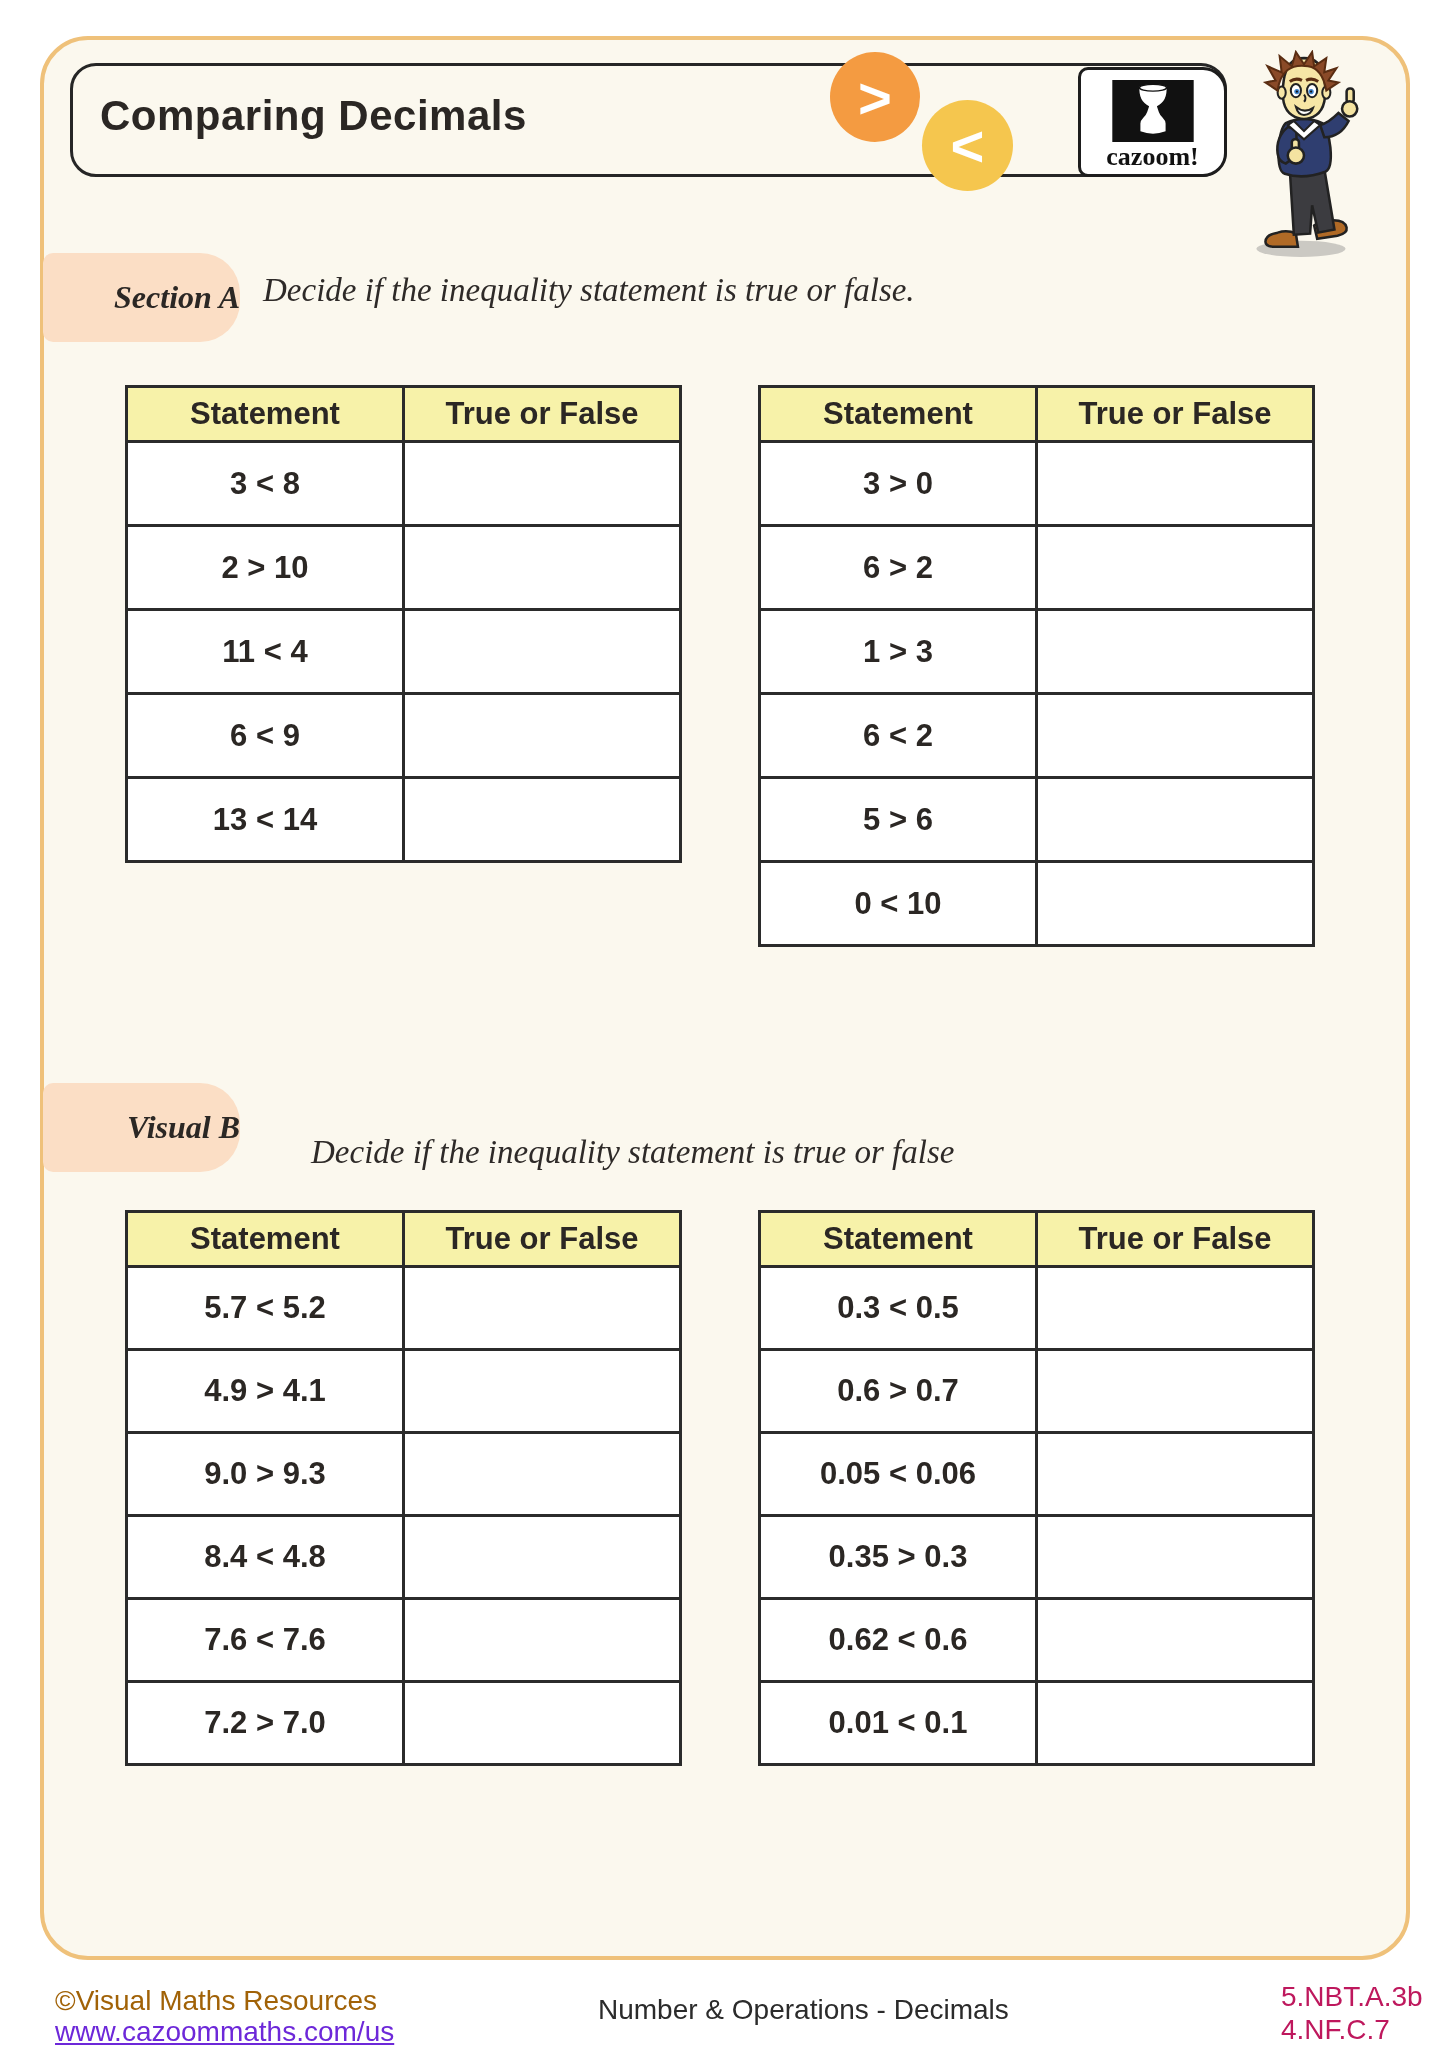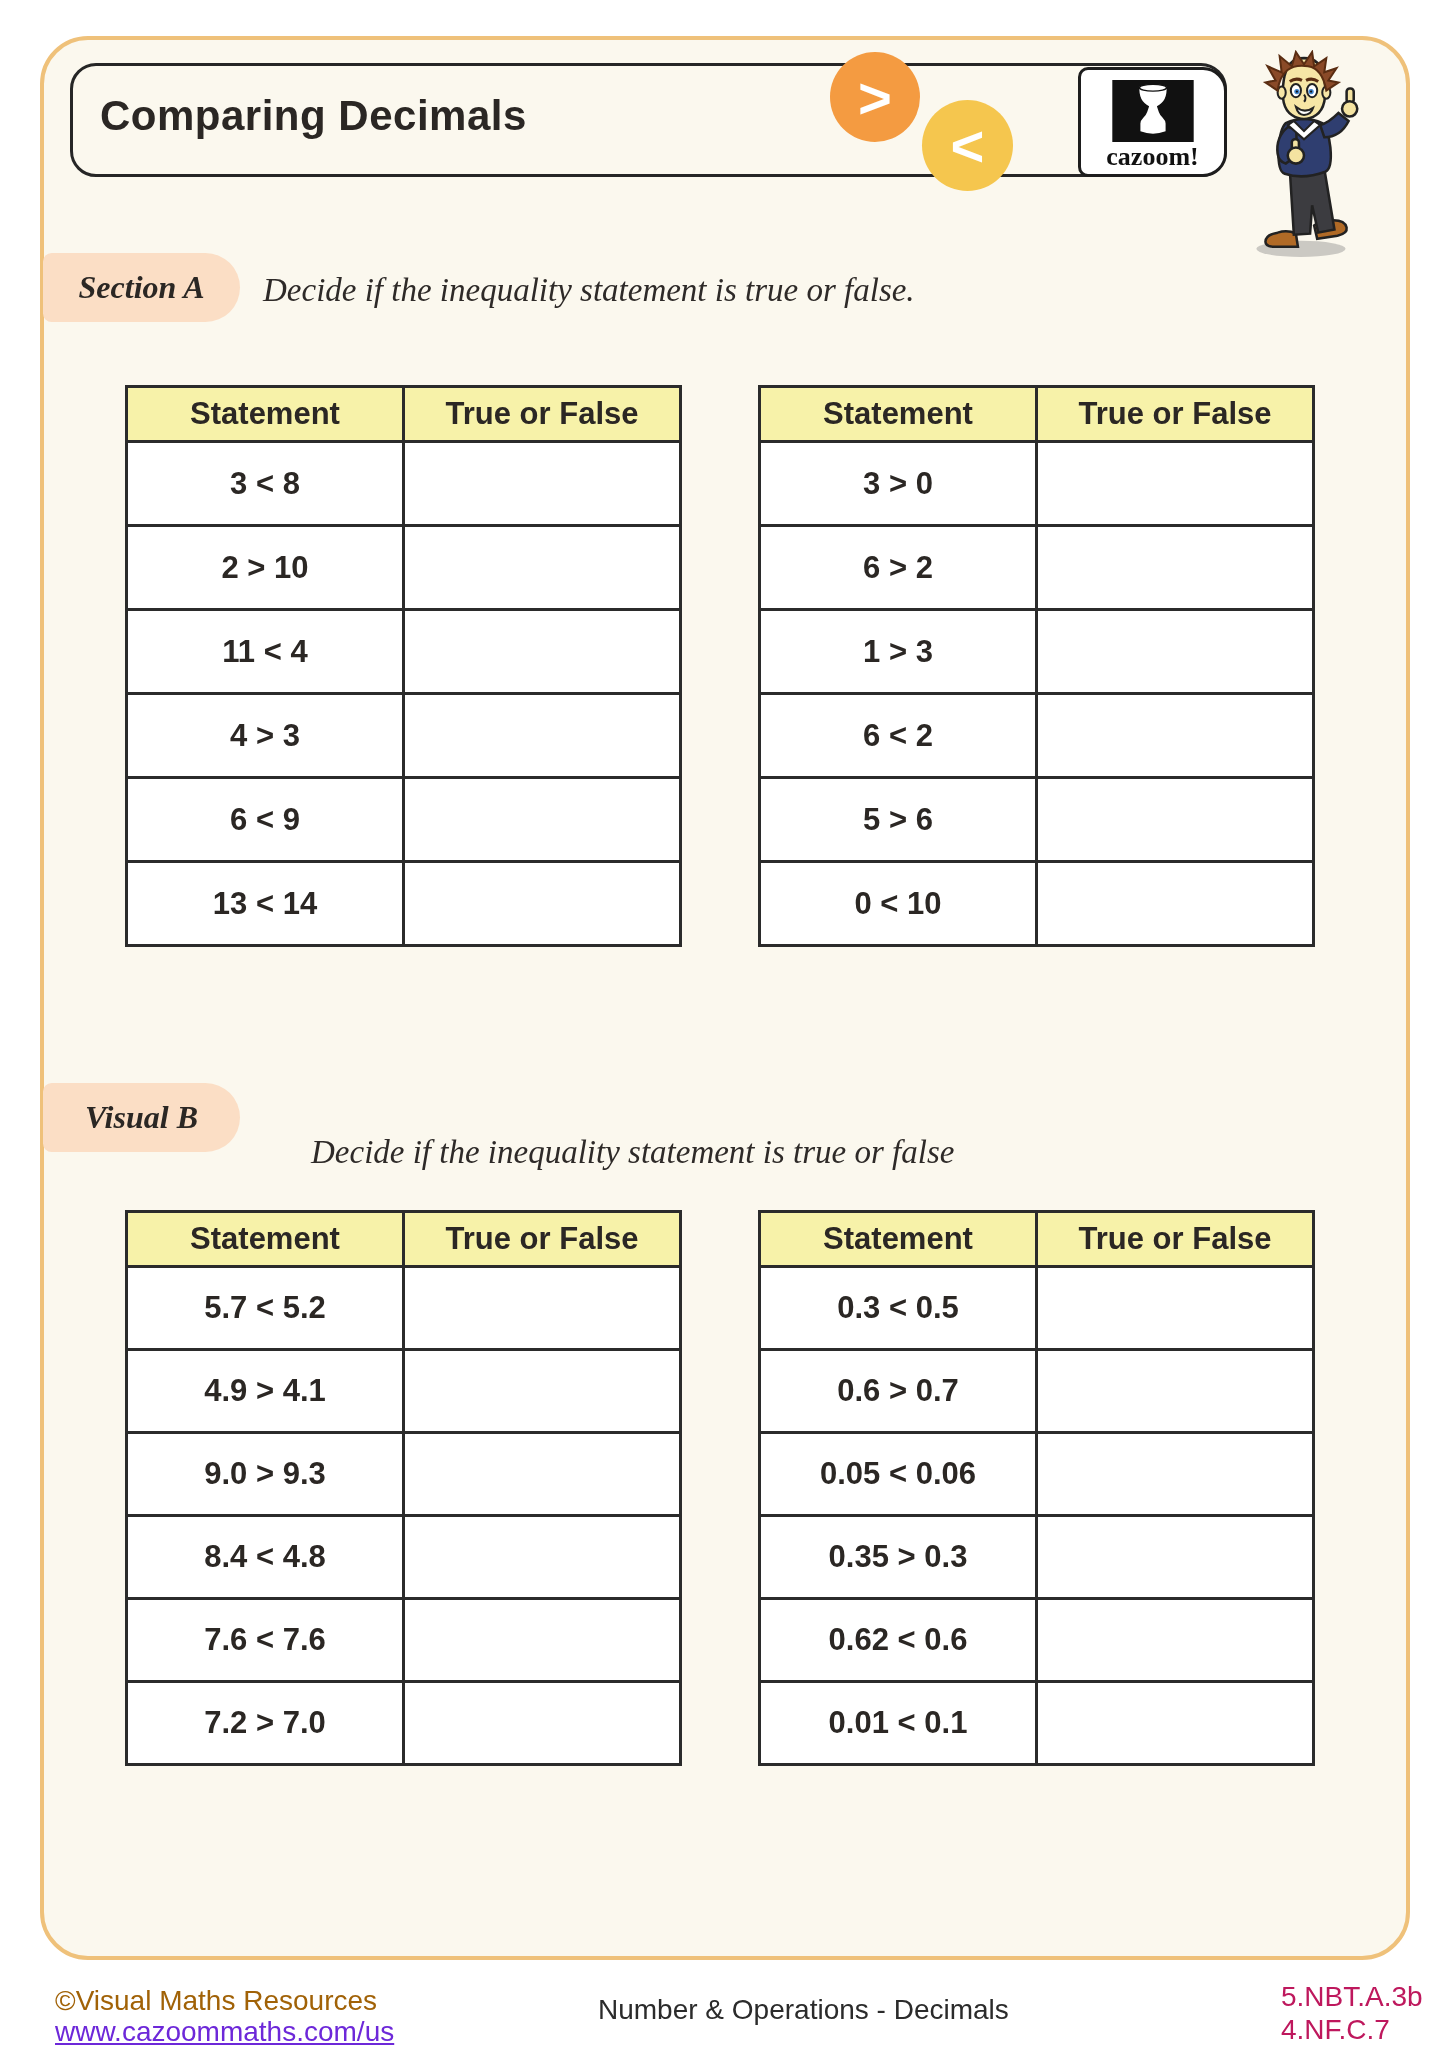--- a/index.html
+++ b/index.html
@@ -25,23 +25,23 @@
   .logo-box { position:absolute; left:1078px; top:67px; width:149px; height:110px;
               background:#ffffff; border:3px solid #1d1d1d; border-radius:10px 24px 24px 10px;
               display:flex; flex-direction:column; align-items:center; z-index:3; }
   .logo-square { margin-top:10px; width:84px; height:62px; }
   .logo-word { font-family:"Liberation Serif", serif; font-weight:bold; font-size:26px;
                color:#111; line-height:1; margin-top:2px; }
 
   .mascot { position:absolute; left:1243px; top:50px; width:122px; height:208px; z-index:5; }
 
   
-  .section-pill { position:absolute; left:43px; width:197px; height:69px; background:#FBDEC5;
+  .section-pill { position:absolute; left:43px; width:197px; height:89px; background:#FBDEC5;
                   border-radius:10px 40px 40px 10px; display:flex; align-items:center;
-                  justify-content:center; z-index:2; }
+                  justify-content:flex-end; z-index:2; }
   .pill-a { top:253px; } .pill-b { top:1083px; }
   .section-label { font-family:"Liberation Serif", serif; font-style:italic; font-weight:bold;
                    font-size:32px; color:#2B2724; }
   .instruction { position:absolute; left:263px; font-family:"Liberation Serif", serif;
                  font-style:italic; font-size:33px; color:#2e2a28; }
   .instr-a { top:272px; } .instr-b { top:1134px;margin-left:48px; }
 
   
   .wtable { position:absolute; }
   .pos-a-left  { left:125px; top:385px; }
@@ -145,24 +145,20 @@
           </tr>
           <tr>
             <td class="statement">2 &gt; 10</td>
             <td></td>
           </tr>
           <tr>
             <td class="statement">11 &lt; 4</td>
             <td></td>
           </tr>
           <tr>
-            <td class="statement">4 &gt; 3</td>
-            <td></td>
-          </tr>
-          <tr>
             <td class="statement">6 &lt; 9</td>
             <td></td>
           </tr>
           <tr>
             <td class="statement">13 &lt; 14</td>
             <td></td>
           </tr>
         </tbody>
       </table>
     </div>

